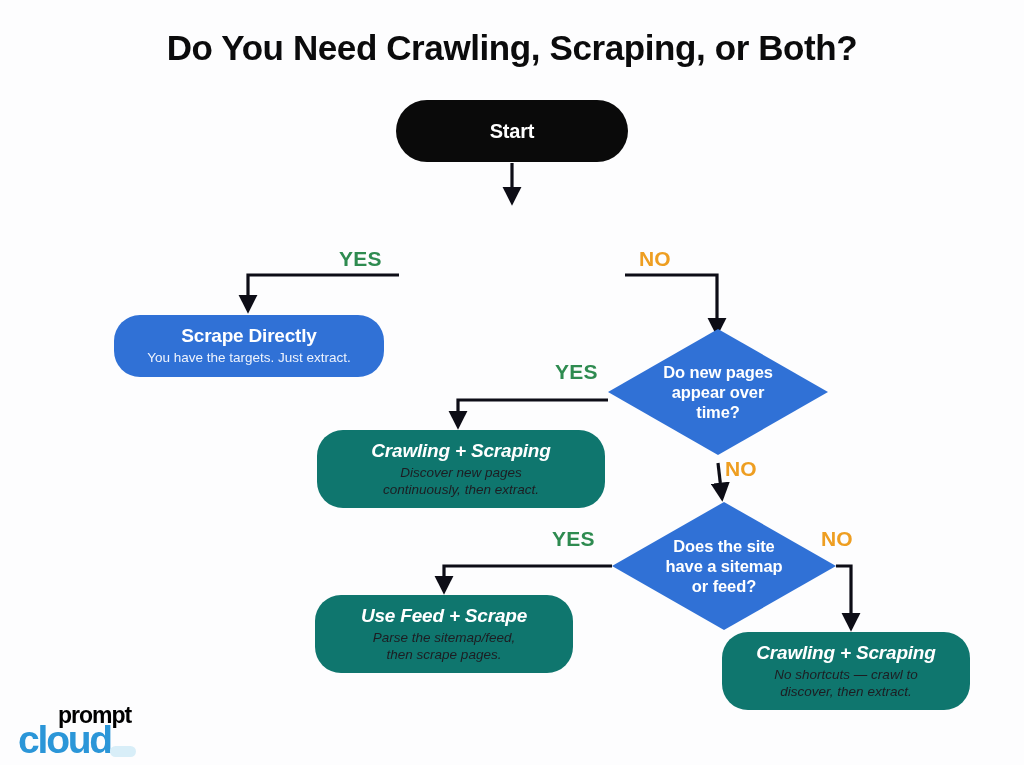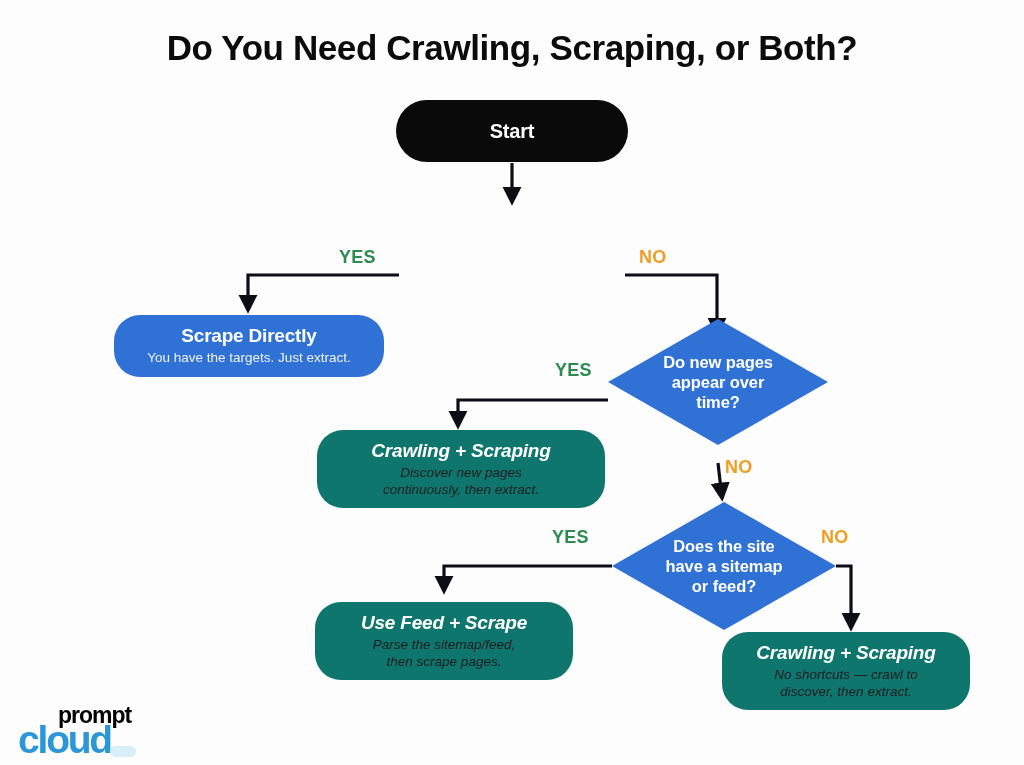--- a/index.html
+++ b/index.html
@@ -85,21 +85,21 @@
     z-index: 2;
     color: #ffffff;
     font-size: 16.5px;
     font-weight: bold;
     line-height: 1.22;
     letter-spacing: -0.1px;
     white-space: pre-line;
   }
 
   #diamond-urls   { left: 399px; top: 206px;  width: 226px; height: 138px; }
-  #diamond-new    { left: 608px; top: 319px;  width: 220px; height: 126px; }
+  #diamond-new    { left: 608px; top: 329px;  width: 220px; height: 126px; }
   #diamond-sitemap{ left: 612px; top: 502px;  width: 224px; height: 128px; }
 
   
   .pill {
     border-radius: 26px;
     display: flex;
     flex-direction: column;
     align-items: center;
     justify-content: center;
     padding: 6px 14px;
@@ -117,27 +117,27 @@
     line-height: 1.25;
     white-space: pre-line;
   }
   .pill.blue  { background: #3071d6; }
   .pill.blue .psub { color: #eef3fd; }
   .pill.orange { background: #0f766e; font-style: italic; }
   .pill.orange .psub { color: #1d1d22; }
 
   #box-scrape-directly { left: 114px; top: 315px; width: 270px; height: 62px; justify-content: center; }
   #box-crawl-scrape-1  { left: 317px; top: 430px; width: 288px; height: 78px; }
-  #box-use-feed        { left: 315px; top: 595px; width: 258px; height: 78px; margin-top: 7px; }
+  #box-use-feed        { left: 315px; top: 595px; width: 258px; height: 78px; }
   #box-crawl-scrape-2  { left: 722px; top: 632px; width: 248px; height: 78px; }
 
   
   .edge-label {
     position: absolute;
-    font-size: 18px;
+    font-size: 21px;
     font-weight: bold;
     letter-spacing: 0.2px;
   }
   .edge-label.yes { color: #2e8b50; }
   .edge-label.no  { color: #ee9e21; }
 
   #label-yes-1 { left: 339px; top: 247px; }
   #label-no-1  { left: 639px; top: 247px; }
   #label-yes-2 { left: 555px; top: 360px; }
   #label-no-2  { left: 725px; top: 457px; }

